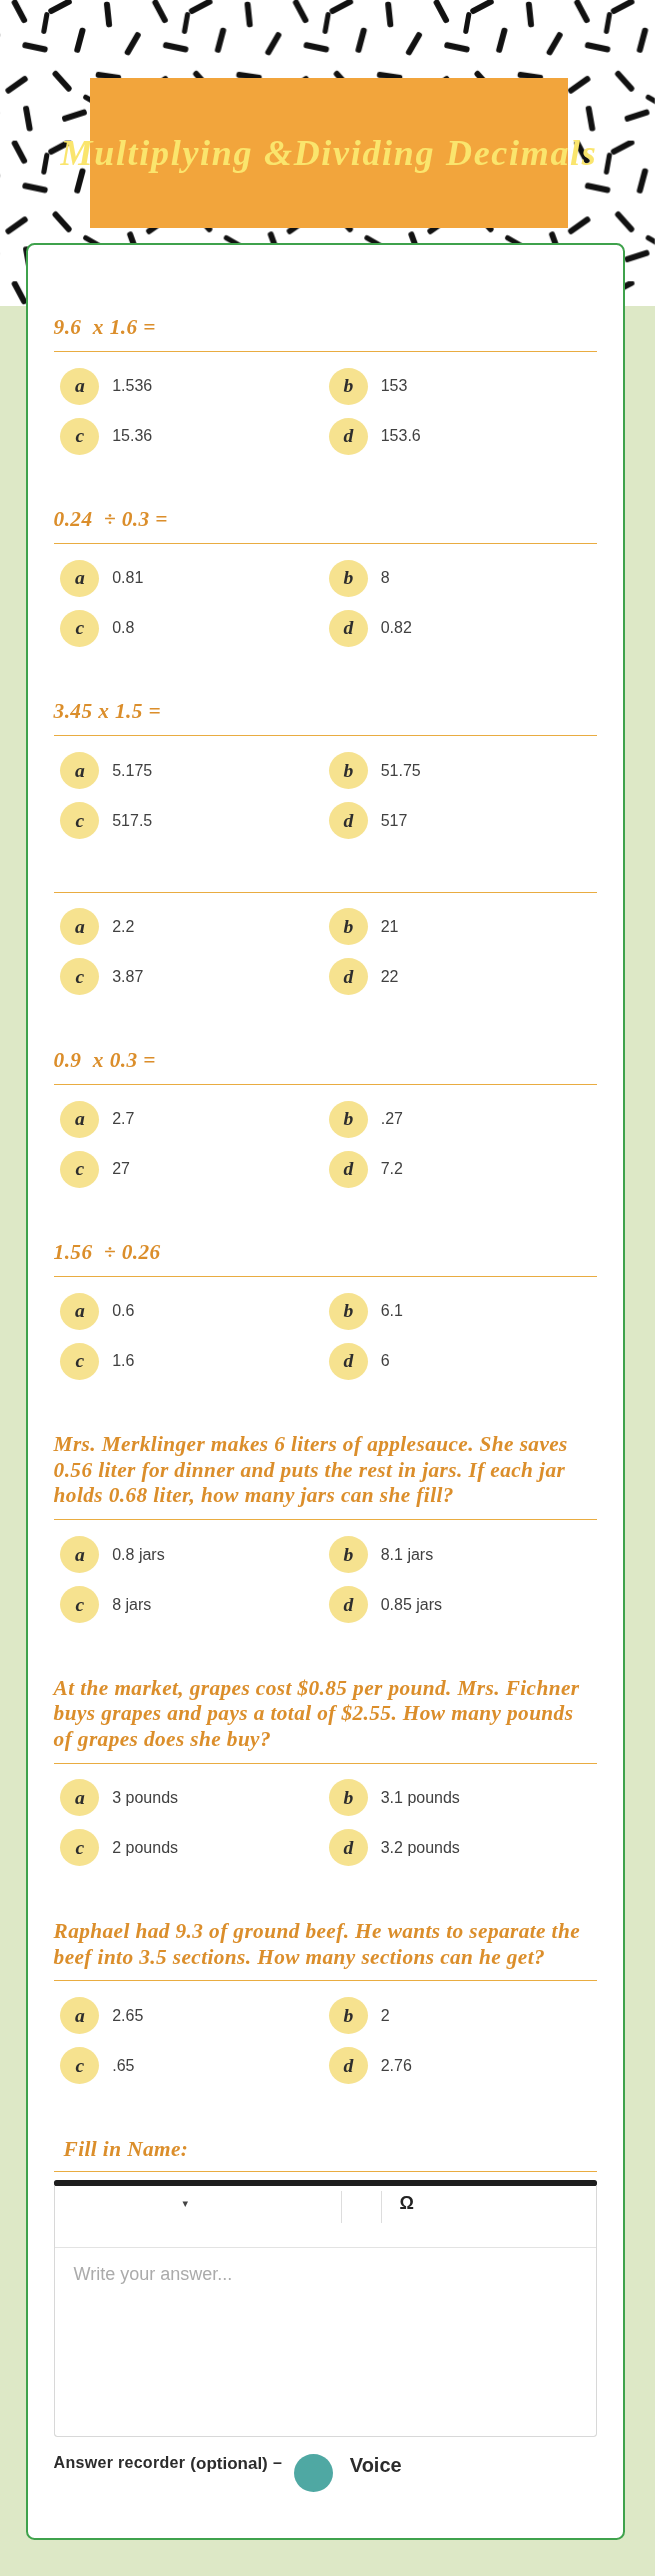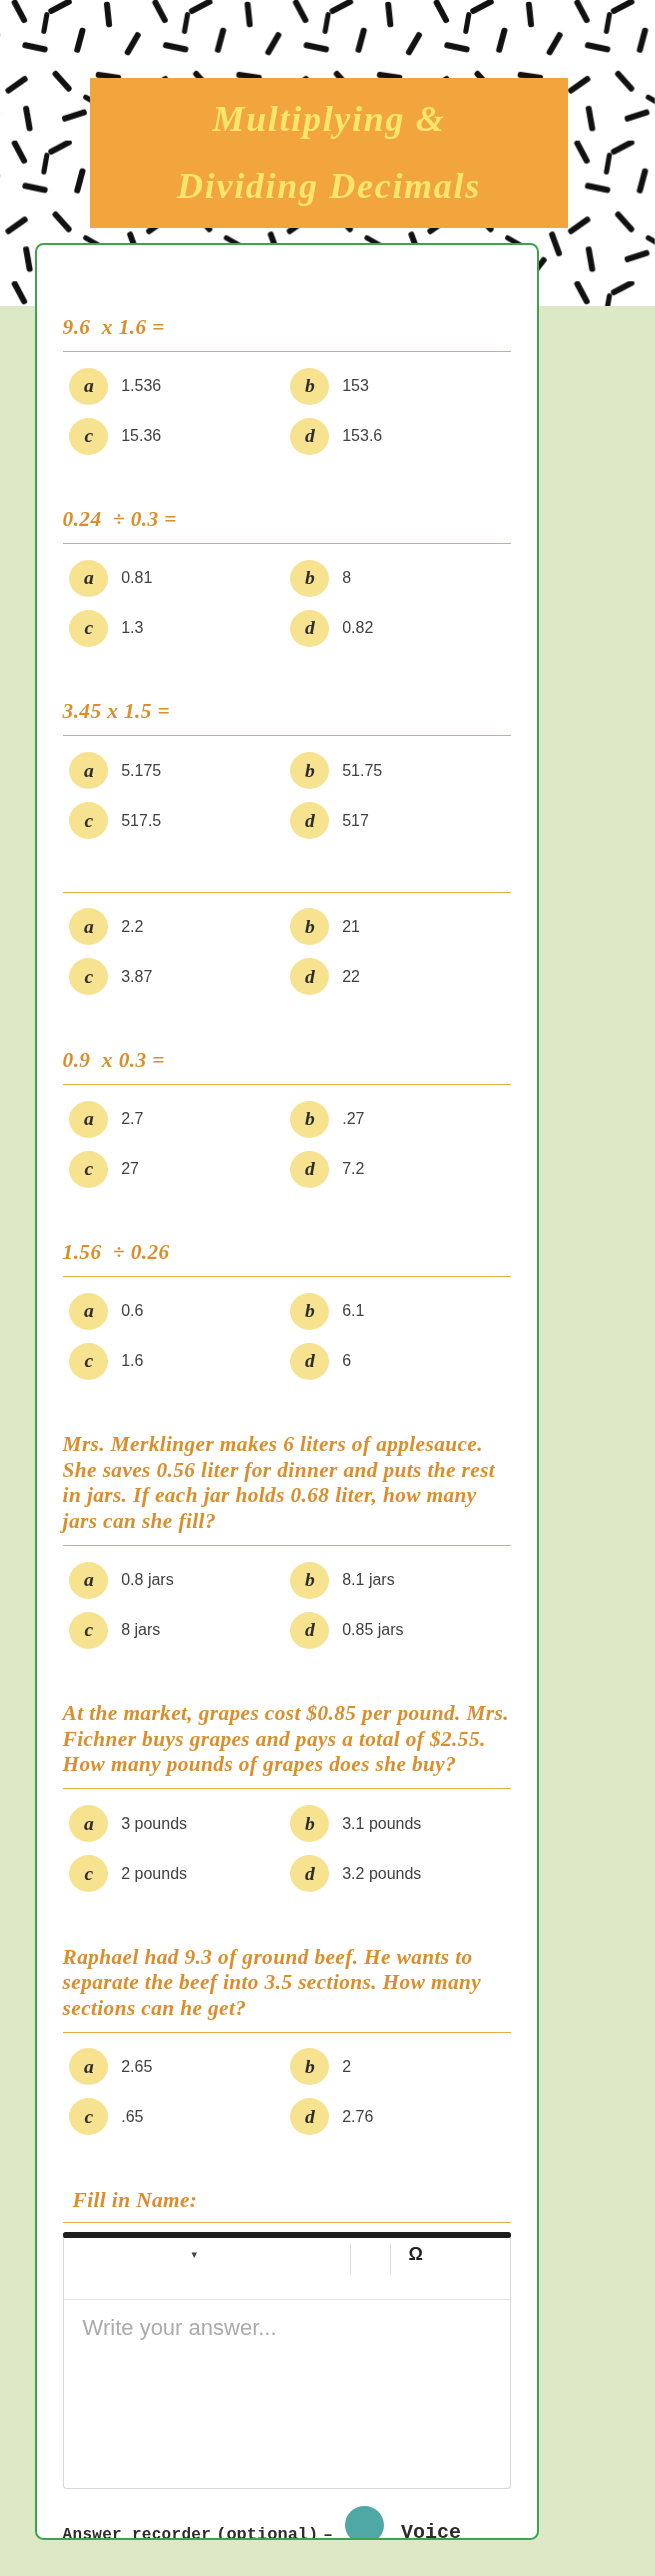--- a/index.html
+++ b/index.html
@@ -6,29 +6,29 @@
   body{
     width:655px;height:2576px;position:relative;overflow:hidden;
     background:#dde8c6;
     font-family:"Liberation Sans",sans-serif;
   }
   
   .header-band{position:absolute;top:0;left:0;width:655px;height:306px;background:#fff;}
   
   .banner{
     position:absolute;left:90px;top:78px;width:478px;height:150px;
-    background:#F2A53C;display:flex;flex-direction:column;align-items:center;justify-content:center;
+    background:#F2A53C;display:flex;flex-direction:row;align-items:center;justify-content:center;
   }
   .banner-line{
     font-family:cursive;font-style:italic;font-weight:bold;
     font-size:36px;line-height:67px;color:#FAE56D;letter-spacing:1.7px;white-space:pre;
   }
   
   .card{
-    position:absolute;left:35px;top:243px;width:504px;height:2297px;
+    position:absolute;left:26px;top:243px;width:599px;height:2297px;
     background:#ffffff;border:2.6px solid #3FA24C;border-radius:8.5px;
     box-sizing:border-box;padding:70px 25.6px 0 25.6px;overflow:hidden;
   }
   .question{margin-bottom:52px;}
   .q-prompt{
     font-family:cursive;font-style:italic;font-weight:600;
     color:#DB8E2B;font-size:21.3px;line-height:25.6px;letter-spacing:0.4px;white-space:pre-wrap;
   }
   .q-underline{border-bottom:1.7px solid #E9AC41;margin-top:10.2px;}
   .q-options{
@@ -52,25 +52,25 @@
   .editor-box{border:0.9px solid #d8d8d8;border-top:none;border-radius:0 0 3.4px 3.4px;}
   .editor-toolbar{height:61px;position:relative;border-bottom:0.9px solid #e3e3e3;}
   .tb-caret{position:absolute;left:128px;top:10.2px;font-size:11px;color:#444;cursor:pointer;}
   .tb-div1{position:absolute;left:286px;top:5.1px;width:0.9px;height:32px;background:#ddd;}
   .tb-div2{position:absolute;left:326px;top:5.1px;width:0.9px;height:32px;background:#ddd;}
   .tb-omega{position:absolute;left:345px;top:6.8px;font-size:18px;font-weight:bold;color:#222;cursor:pointer;}
   .editor-area{height:188px;position:relative;}
   .editor-area textarea{
     position:absolute;inset:0;width:100%;height:100%;box-sizing:border-box;
     border:none;outline:none;resize:none;background:transparent;
-    padding:15.4px 19px;font-family:"Liberation Sans",sans-serif;font-size:22px;color:#444;
+    padding:15.4px 19px;font-family:"Liberation Sans",sans-serif;font-size:18px;color:#444;
   }
   .editor-area textarea::placeholder{color:#ABABAB;opacity:1;}
   
-  .recorder-row{margin-top:17px;display:flex;align-items:flex-end;padding-left:0px;font-family:Liberation Mono, monospace;}
+  .recorder-row{margin-top:17px;display:flex;align-items:flex-start;padding-left:0px;}
   .rec-label{font-weight:bold;font-size:16px;color:#2c2c2c;letter-spacing:0.3px;}
   .rec-opt{font-weight:bold;font-size:17px;color:#2c2c2c;margin-left:5.1px;}
   .rec-dash{font-weight:bold;font-size:16px;color:#2c2c2c;margin-left:5.1px;}
   .voice-btn{
     width:39px;height:38px;border-radius:50%;background:#4FA8A3;
     margin:0 17px 0 12px;border:none;cursor:pointer;
   }
   .voice-label{font-weight:bold;font-size:20px;color:#2c2c2c;}
 </style>
 </head>
@@ -140,21 +140,21 @@
       <div class="option">
           <span class="opt-badge">a</span>
           <span class="opt-text">0.81</span>
         </div>
       <div class="option">
           <span class="opt-badge">b</span>
           <span class="opt-text">8</span>
         </div>
       <div class="option">
           <span class="opt-badge">c</span>
-          <span class="opt-text">1.3</span>
+          <span class="opt-text">0.8</span>
         </div>
       <div class="option">
           <span class="opt-badge">d</span>
           <span class="opt-text">0.82</span>
         </div>
     </div>
   </div>
 
   <div class="question">
     <div class="q-prompt">3.45 x 1.5 =</div>

